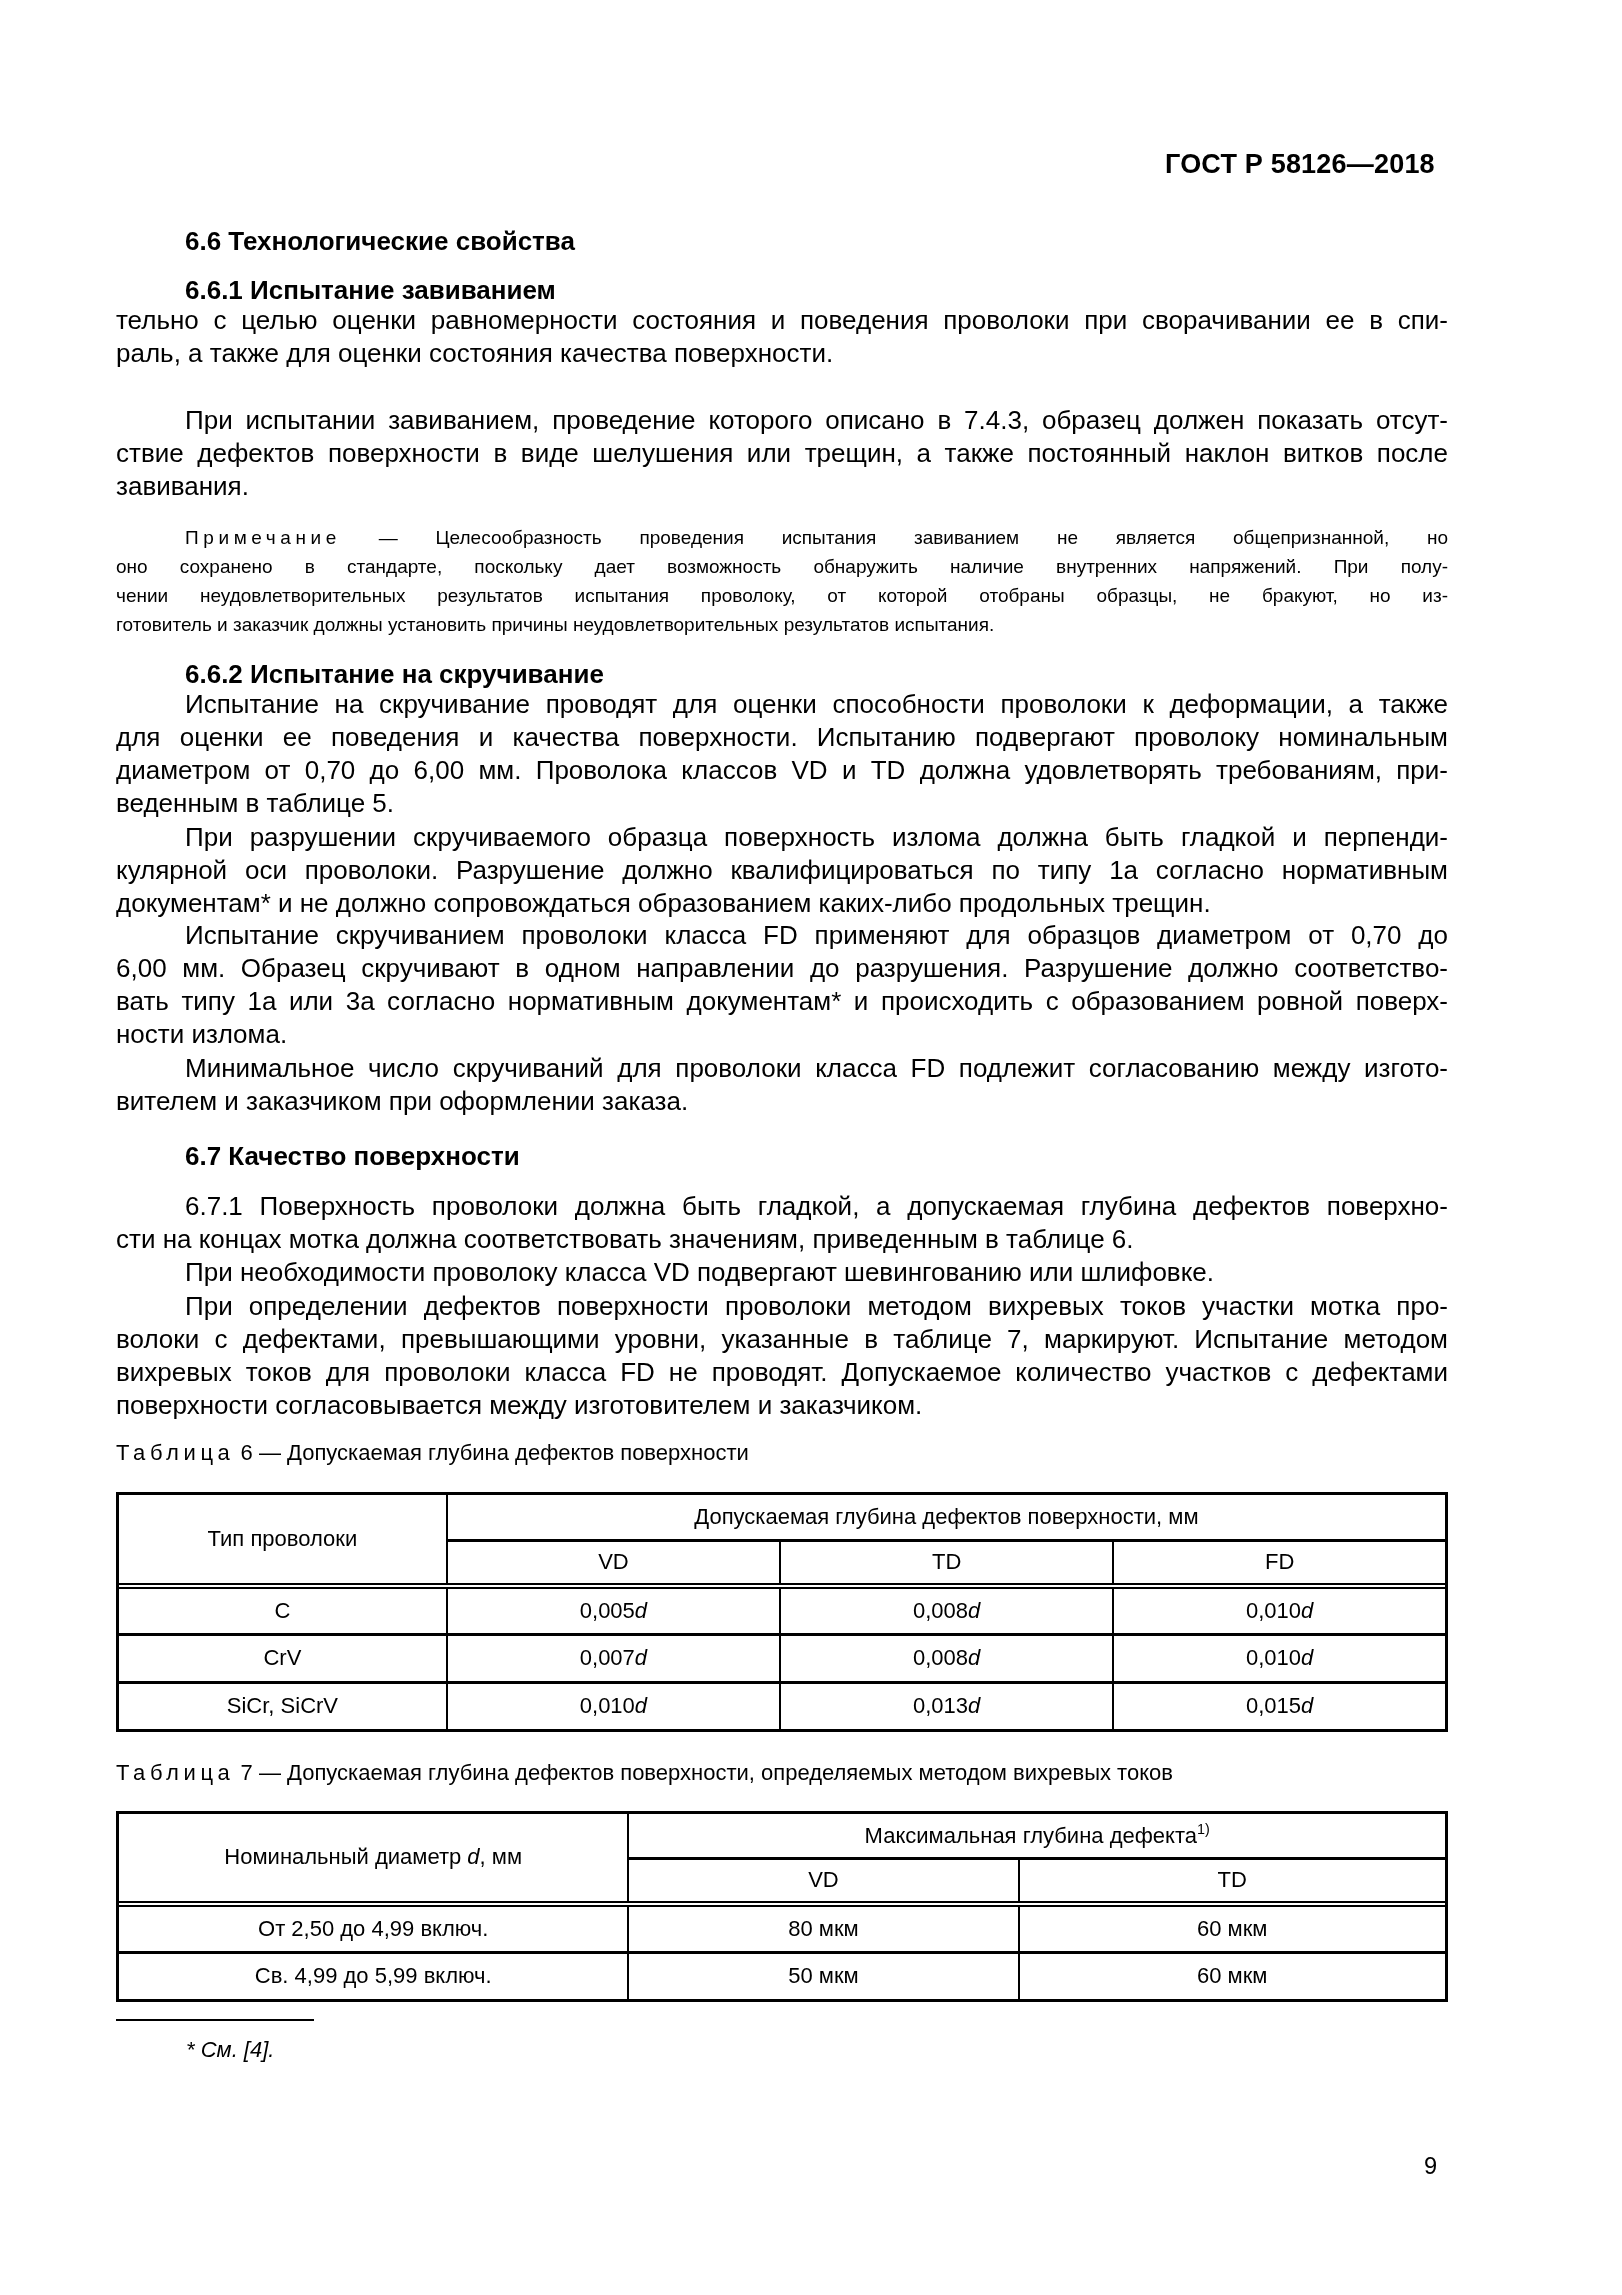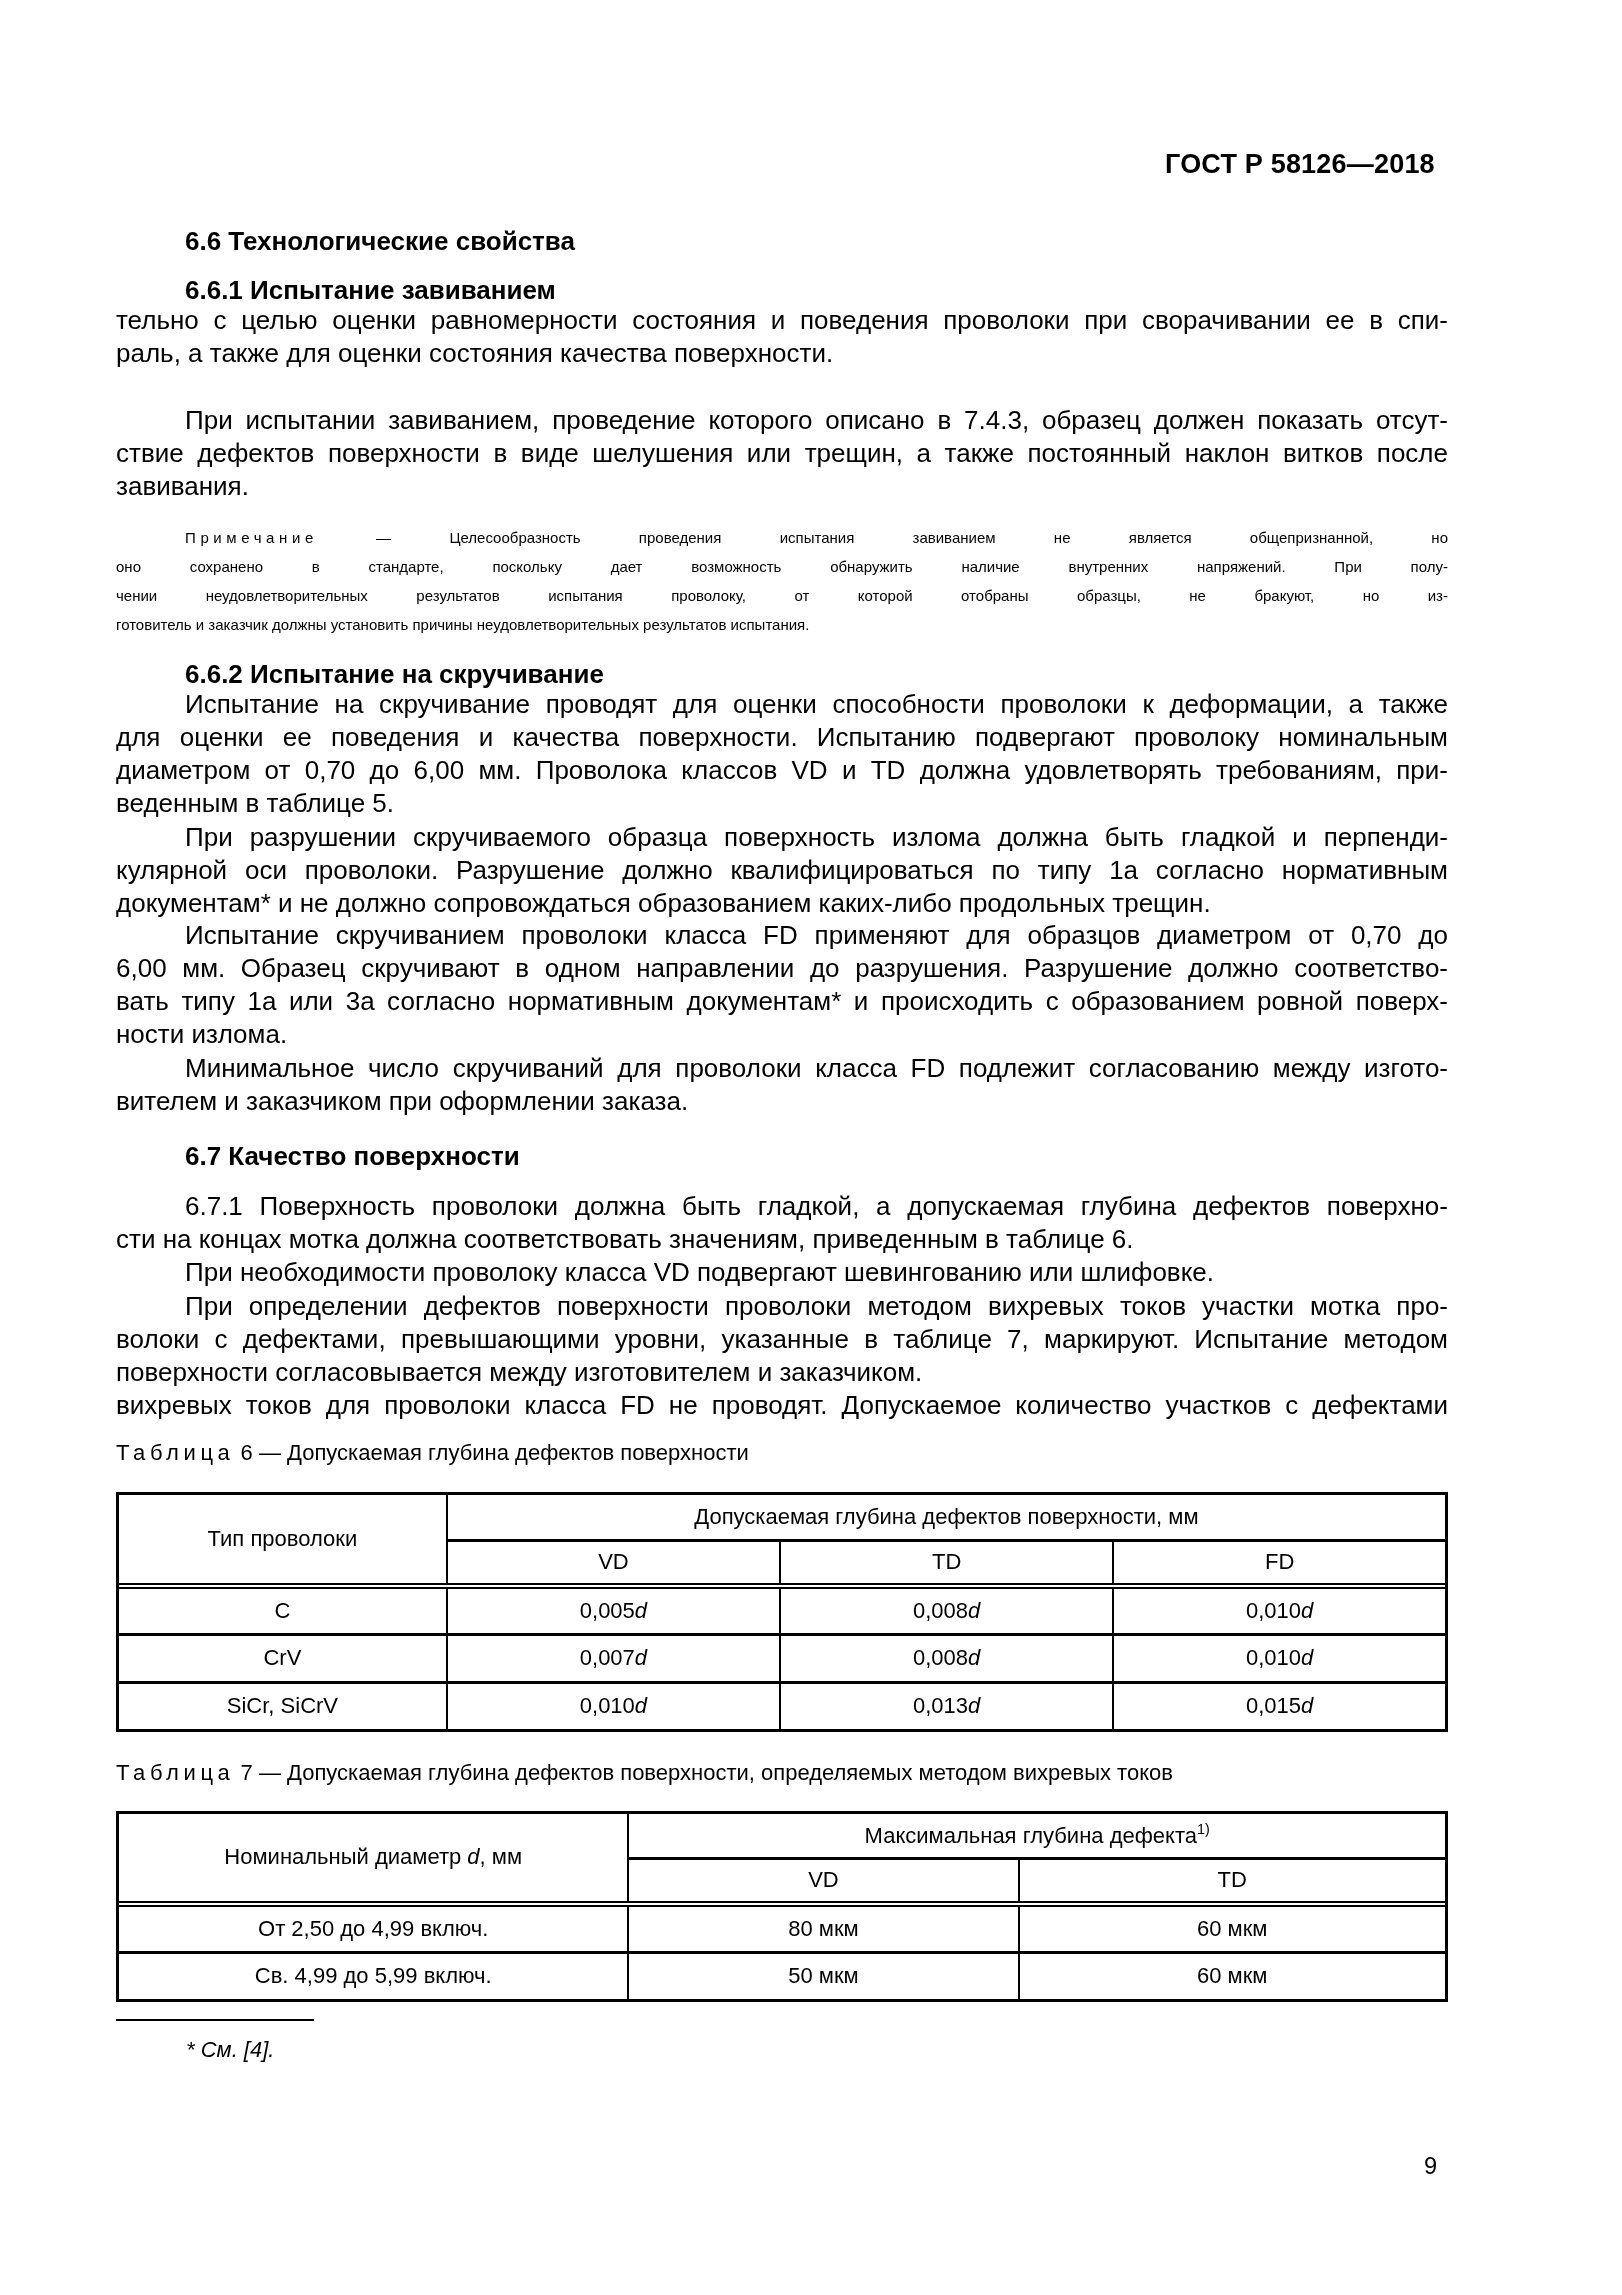--- a/index.html
+++ b/index.html
@@ -6,21 +6,21 @@
   body { width: 1623px; height: 2295px; position: relative; overflow: hidden;
          font-family: "Liberation Sans", sans-serif; color: #000; }
   .abs { position: absolute; }
   .header { left: 1165px; top: 149px; font-size: 27px; font-weight: bold; letter-spacing: 0.2px; }
   .h { position: absolute; left: 185px; font-size: 26px; font-weight: bold; }
   .para { position: absolute; left: 116px; width: 1332px; font-size: 26px; line-height: 33px;
           text-align: justify; }
   .para .line { display: block; white-space: nowrap; text-align-last: justify; }
   .para .line.last { text-align-last: left; }
   .para .line.first { padding-left: 69px; }
-  .note { position: absolute; left: 116px; width: 1332px; font-size: 15px; line-height: 29px; }
+  .note { position: absolute; left: 116px; width: 1332px; font-size: 19px; line-height: 29px; }
   .note .line { display: block; white-space: nowrap; text-align: justify; text-align-last: justify; }
   .note .line.last { text-align-last: left; }
   .note .line.first { padding-left: 69px; }
   .spaced { letter-spacing: 4.6px; }
   .caption { position: absolute; left: 116px; font-size: 22px; }
   table.gost { position: absolute; left: 116px; width: 1332px; border-collapse: collapse;
                font-size: 22px; text-align: center; }
   table.gost td { border: 2px solid #000; padding: 0; vertical-align: middle; }
   table.gost .outer-l { border-left-width: 3.3px; }
   table.gost .outer-r { border-right-width: 3.3px; margin-left: 36px; }
@@ -91,22 +91,22 @@
   <span class="line last">сти на концах мотка должна соответствовать значениям, приведенным в таблице 6.</span>
 </div>
 
 <div class="para" style="top:1256px">
   <span class="line first last">При необходимости проволоку класса VD подвергают шевингованию или шлифовке.</span>
 </div>
 
 <div class="para" style="top:1290px">
   <span class="line first">При определении дефектов поверхности проволоки методом вихревых токов участки мотка про-</span>
   <span class="line">волоки с дефектами, превышающими уровни, указанные в таблице 7, маркируют. Испытание методом</span>
+  <span class="line">вихревых токов для проволоки класса FD не проводят. Допускаемое количество участков с дефектами</span>
   <span class="line last">поверхности согласовывается между изготовителем и заказчиком.</span>
-  <span class="line">вихревых токов для проволоки класса FD не проводят. Допускаемое количество участков с дефектами</span>
 </div>
 
 <div class="caption" style="top:1440px"><span class="spaced">Таблица</span><span>&nbsp;</span><span>6 — Допускаемая глубина дефектов поверхности</span></div>
 
 <table class="gost" style="top:1492px; border-top:3.3px solid #000; border-bottom:3.3px solid #000;">
   <colgroup>
       <col style="width:330px">
       <col style="width:334px">
       <col style="width:334px">
       <col style="width:334px">

